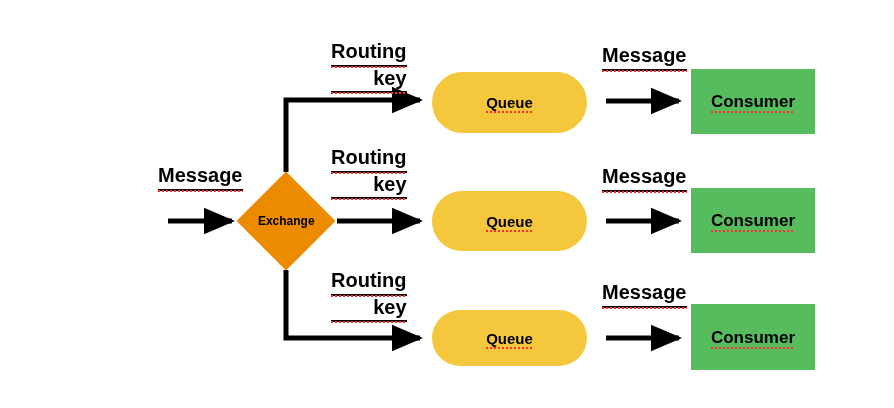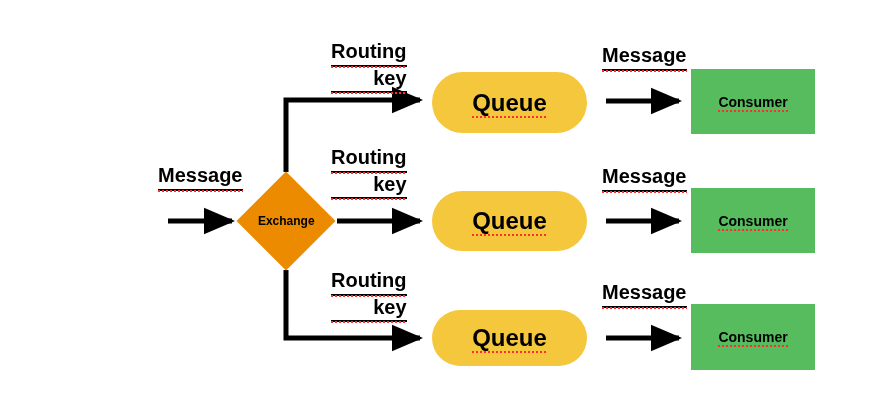--- a/index.html
+++ b/index.html
@@ -49,28 +49,28 @@
   .exchange-diamond .node-label {
     transform: rotate(-45deg);
     font-size: 12px;
   }
 
   .queue-pill {
     background: #f5c73c;
     border-radius: 999px;
   }
   .queue-pill .node-label {
-    font-size: 24px;
+    font-size: 15px;
   }
 
   .consumer-box {
     background: #56bc5e;
   }
   .consumer-box .node-label {
-    font-size: 14px;
+    font-size: 17px;
   }
 
   
   .spell {
     position: relative;
     display: inline-block;
   }
   .spell::after {
     content: "";
     position: absolute;

